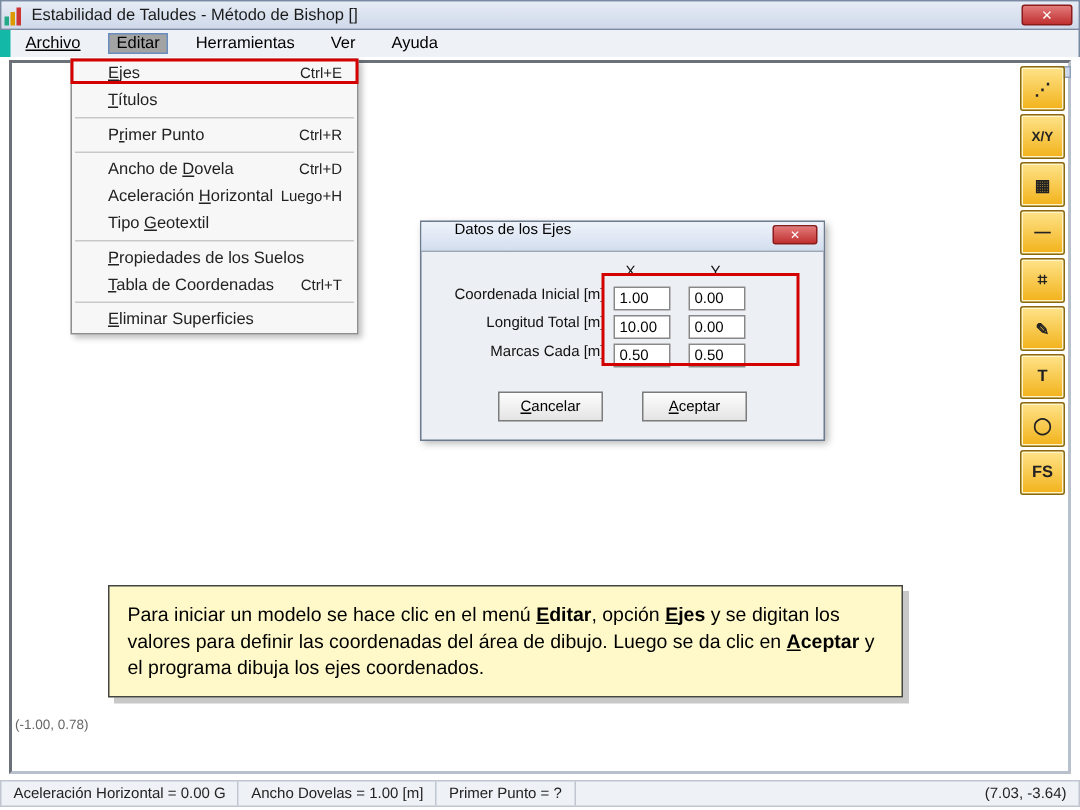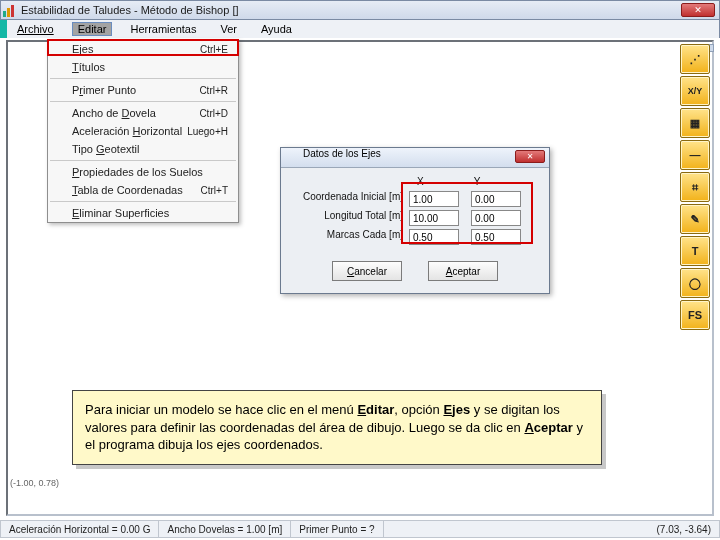--- a/index.html
+++ b/index.html
@@ -36,21 +36,21 @@
 
   
   .dialog { position:absolute; left:280px; top:147px; width:270px; background:#eceff3; border:1px solid #6b7a8f; box-shadow:2px 2px 5px rgba(0,0,0,.3); z-index:20; }
   .dlg-titlebar { height:20px; background:linear-gradient(#eef3fb,#d3deee); border-bottom:1px solid #9aa7b8; display:flex; align-items:flex-start; padding:0 4px; position:relative; }
   .dlg-titlebar .appicon { width:14px; height:14px; margin-right:4px; }
   .dlg-x { position:absolute; right:4px; top:2px; width:30px; height:13px; background:linear-gradient(#e37a7a,#c03030); border:1px solid #8a1c1c; border-radius:2px; color:#fff; display:flex; align-items:center; justify-content:center; font-size:8px; }
   .dlg-body { padding:8px 10px 12px 10px; }
   .dlg-hdr { display:flex; margin-left:126px; gap:50px; font-size:10px; color:#111; margin-bottom:4px; }
   .dlg-row { display:flex; align-items:flex-start; margin:3px 0; }
   .dlg-row .rlab { width:118px; font-size:10px; color:#111; text-align:right; padding-right:6px; }
-  .dlg-row input { width:50px; height:16px; border:1px solid #888; background:#fff; font-size:10px; padding:0 3px; margin-right:12px; }
+  .dlg-row input { width:38px; height:16px; border:1px solid #888; background:#fff; font-size:10px; padding:0 3px; margin-right:12px; }
   .dlg-btns { display:flex; justify-content:center; gap:26px; margin-top:16px; }
   .dlg-btns button { width:70px; height:20px; border:1px solid #7b7b7b; background:linear-gradient(#fdfdfd,#e4e4e4); font-size:10px; }
   .highlight-inputs { position:absolute; border:2px solid #d40000; pointer-events:none; }
 
   
   .palette { position:absolute; right:8px; top:44px; width:32px; display:flex; flex-direction:column; gap:2px; z-index:5; }
   .palette .pbtn { width:30px; height:30px; background:linear-gradient(#ffe38a,#f2b21a); border:1px solid #8a6a10; border-radius:2px; box-shadow:inset 0 0 0 1px #fff4c8; display:flex; align-items:center; justify-content:center; font-weight:bold; color:#222; font-size:11px; }
   .scroll-up { position:absolute; right:6px; top:44px; width:8px; height:8px; background:#cdd9ea; border:1px solid #8fa0b8; }
 
   

